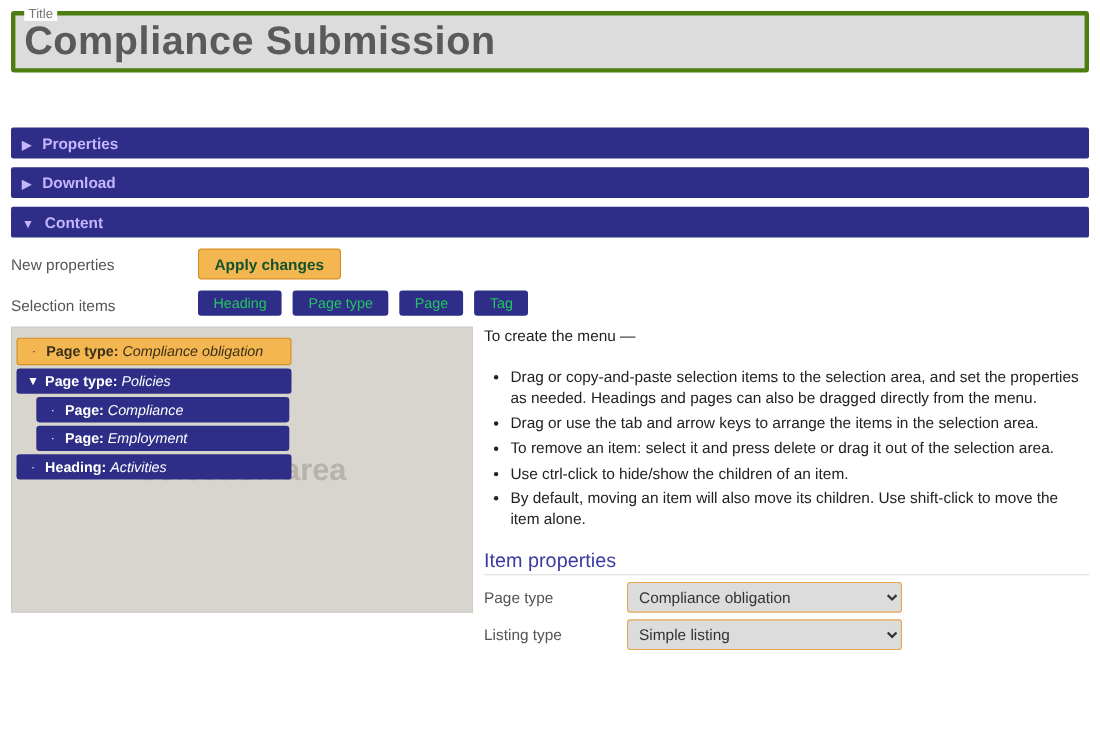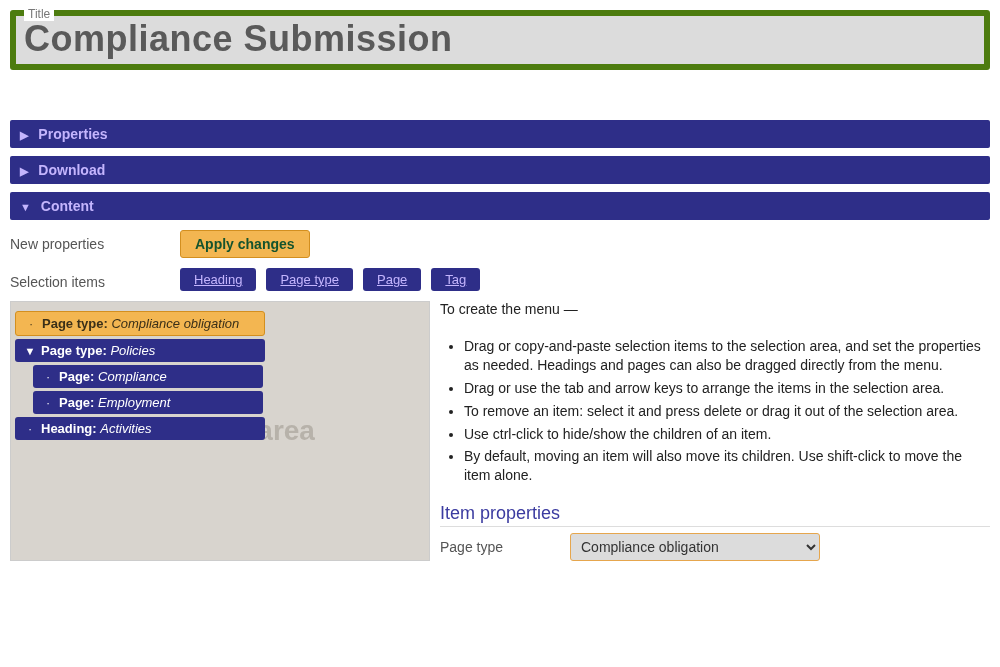--- a/index.html
+++ b/index.html
@@ -10,21 +10,21 @@
       padding: 10px;
       font-size: 14px;
     }
     .page-area { width: 980px; margin: 0 auto; }
     .breadcrumb {
       color: #555;
       font-size: 17px;
       margin-bottom: 4px;
     }
     .title-wrap {
-      border: 6px solid #4d7c0f;
+      border: 4px solid #4d7c0f;
       border-radius: 3px;
       background: #dcdcdc;
       position: relative;
       padding: 2px 8px 4px 8px;
       margin-bottom: 50px;
     }
     .title-label {
       position: absolute;
       top: -9px;
       left: 8px;
@@ -78,26 +78,25 @@
       border: 1px solid #d38f1f;
       color: #14532d;
       font-weight: 700;
       padding: 5px 14px;
       border-radius: 3px;
       cursor: pointer;
       font-size: 14px;
     }
     .pill {
       background: #2e2e88;
-      color: #c4b5fd;
+      color: #22c55e;
       padding: 4px 14px;
       border-radius: 3px;
       font-size: 13px;
       cursor: grab;
-      text-decoration: underline;
     }
     .layout-columns { display: flex; gap: 10px; margin-top: 4px; }
     .selection-area {
       width: 420px;
       height: 260px;
       background: #d8d4ce;
       border: 1px solid #ccc;
       padding: 6px 4px;
       position: relative;
       overflow: auto;
@@ -258,17 +257,23 @@
         </ul>
 
         <div class="item-props-heading">Item properties</div>
 
         <div class="prop-row">
           <div class="prop-label">Page type</div>
           <select class="orange-select">
             <option>Compliance obligation</option>
           </select>
         </div>
+        <div class="prop-row">
+          <div class="prop-label">Listing type</div>
+          <select class="orange-select">
+            <option>Simple listing</option>
+          </select>
+        </div>
       </div>
     </div>
   </div>
 
 </div>
 
 </body></html>

